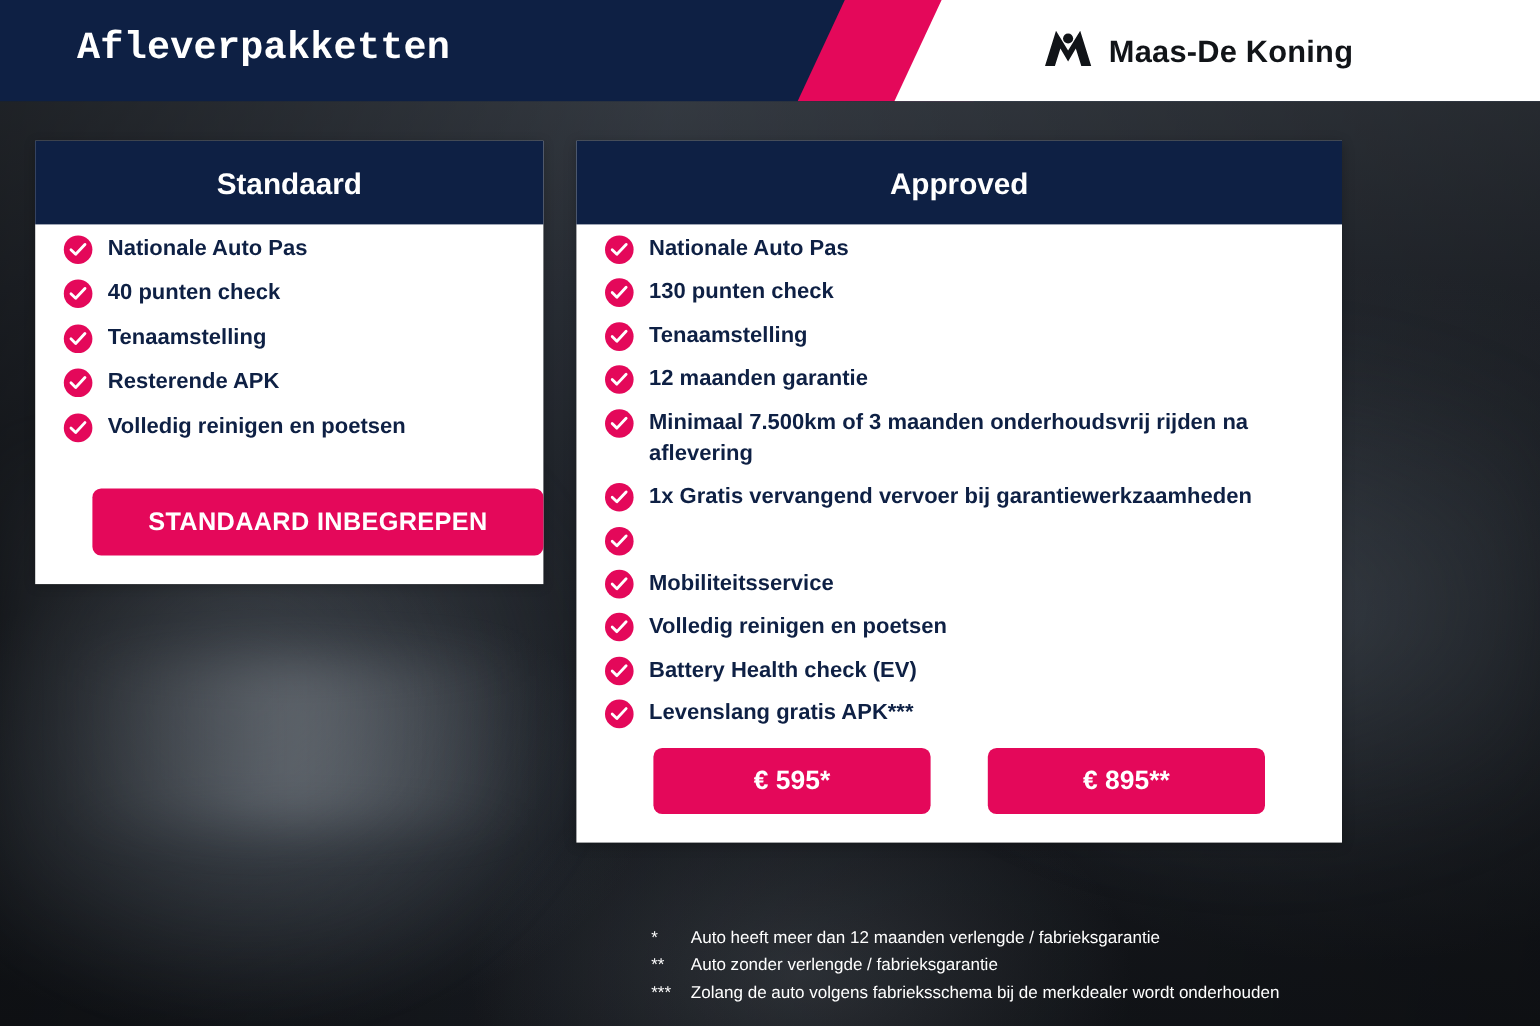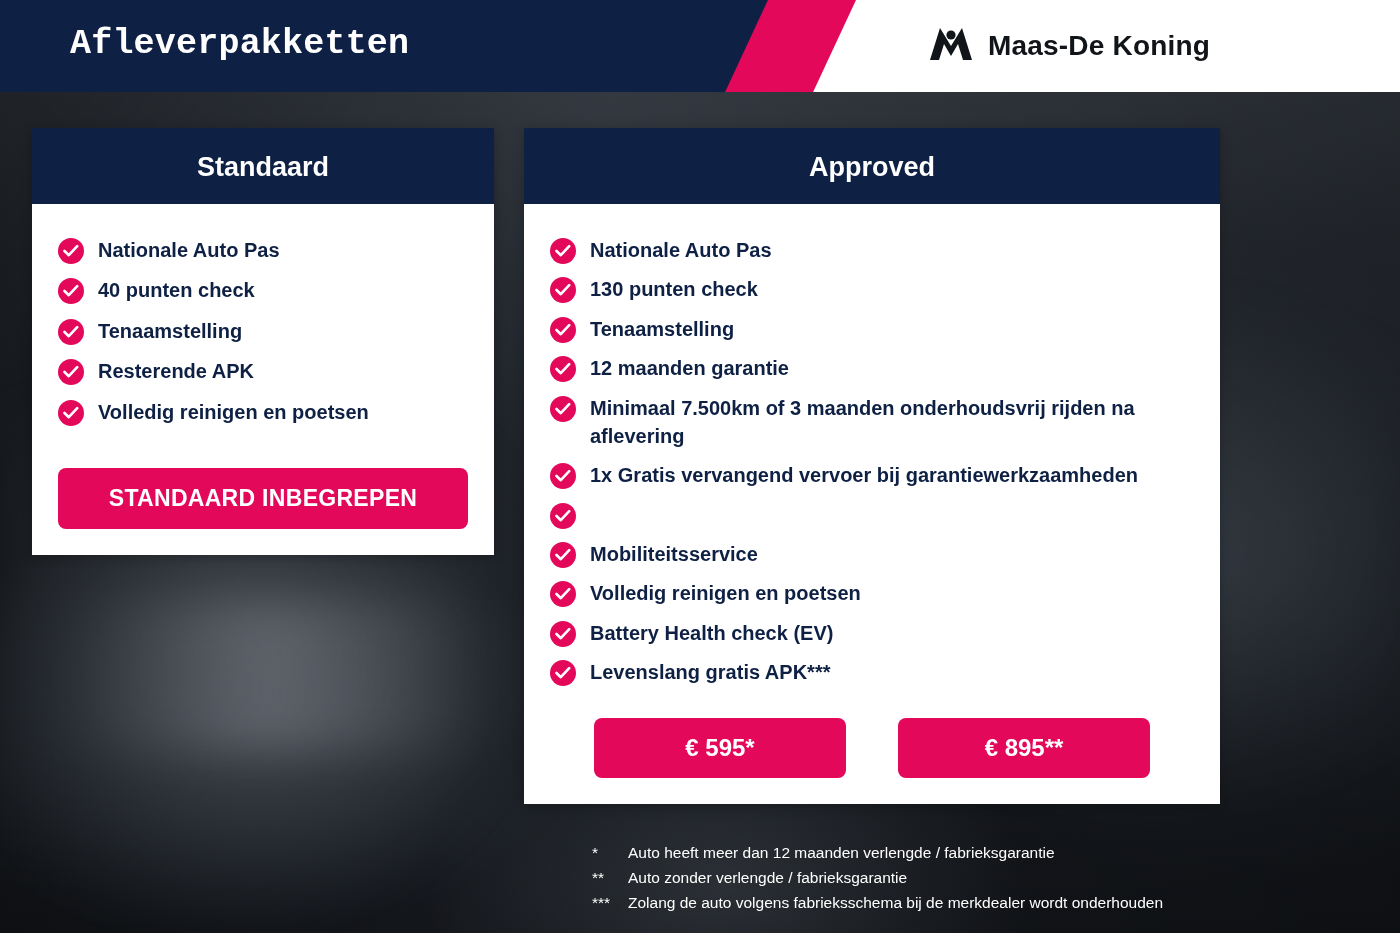--- a/index.html
+++ b/index.html
@@ -66,21 +66,21 @@
     transform: skewX(-25deg);
     transform-origin: top left;
   }
   .header-white {
     position: absolute; top: 0; left: 856px; width: 600px; height: 92px;
     background: #ffffff;
     transform: skewX(-25deg);
     transform-origin: top left;
   }
   .brand {
-    position: absolute; left: 928px; top: 26px;
+    position: absolute; left: 948px; top: 26px;
     display: flex; align-items: center; gap: 14px;
     z-index: 6;
   }
   .brand-name {
     color: #111418;
     font-size: 28px;
     font-weight: bold;
     letter-spacing: 0.2px;
   }
 
@@ -95,21 +95,21 @@
   .card-app { left: 524px; top: 128px; width: 696px; }
 
   .card-head {
     background: #0e2044;
     color: #ffffff;
     text-align: center;
     font-size: 27px;
     font-weight: bold;
     padding: 24px 10px 21px;
   }
-  .card-body { padding: 32px 26px 26px 26px; }
+  .card-body { padding: 8px 26px 26px 26px; }
 
   ul.features { list-style: none; }
   ul.features li {
     display: flex;
     align-items: flex-start;
     gap: 14px;
     margin-bottom: 12px;
   }
   ul.features.wide li { margin-bottom: 11px; }
   .check {
@@ -135,27 +135,28 @@
     color: #ffffff;
     font-size: 23px;
     font-weight: bold;
     text-align: center;
     padding: 17px 10px;
     letter-spacing: 0.3px;
     border: none;
     width: 100%;
     font-family: "Liberation Sans", sans-serif;
     cursor: pointer;
+    margin-left: 26px;
   }
 
   .price-row {
     display: flex;
     justify-content: center;
     gap: 52px;
-    margin-top: 32px;
+    margin-top: 18px;
   }
   .price-btn {
     background: #e4085a;
     border-radius: 8px;
     color: #ffffff;
     font-size: 24px;
     font-weight: bold;
     text-align: center;
     padding: 16px 10px;
     width: 252px;

